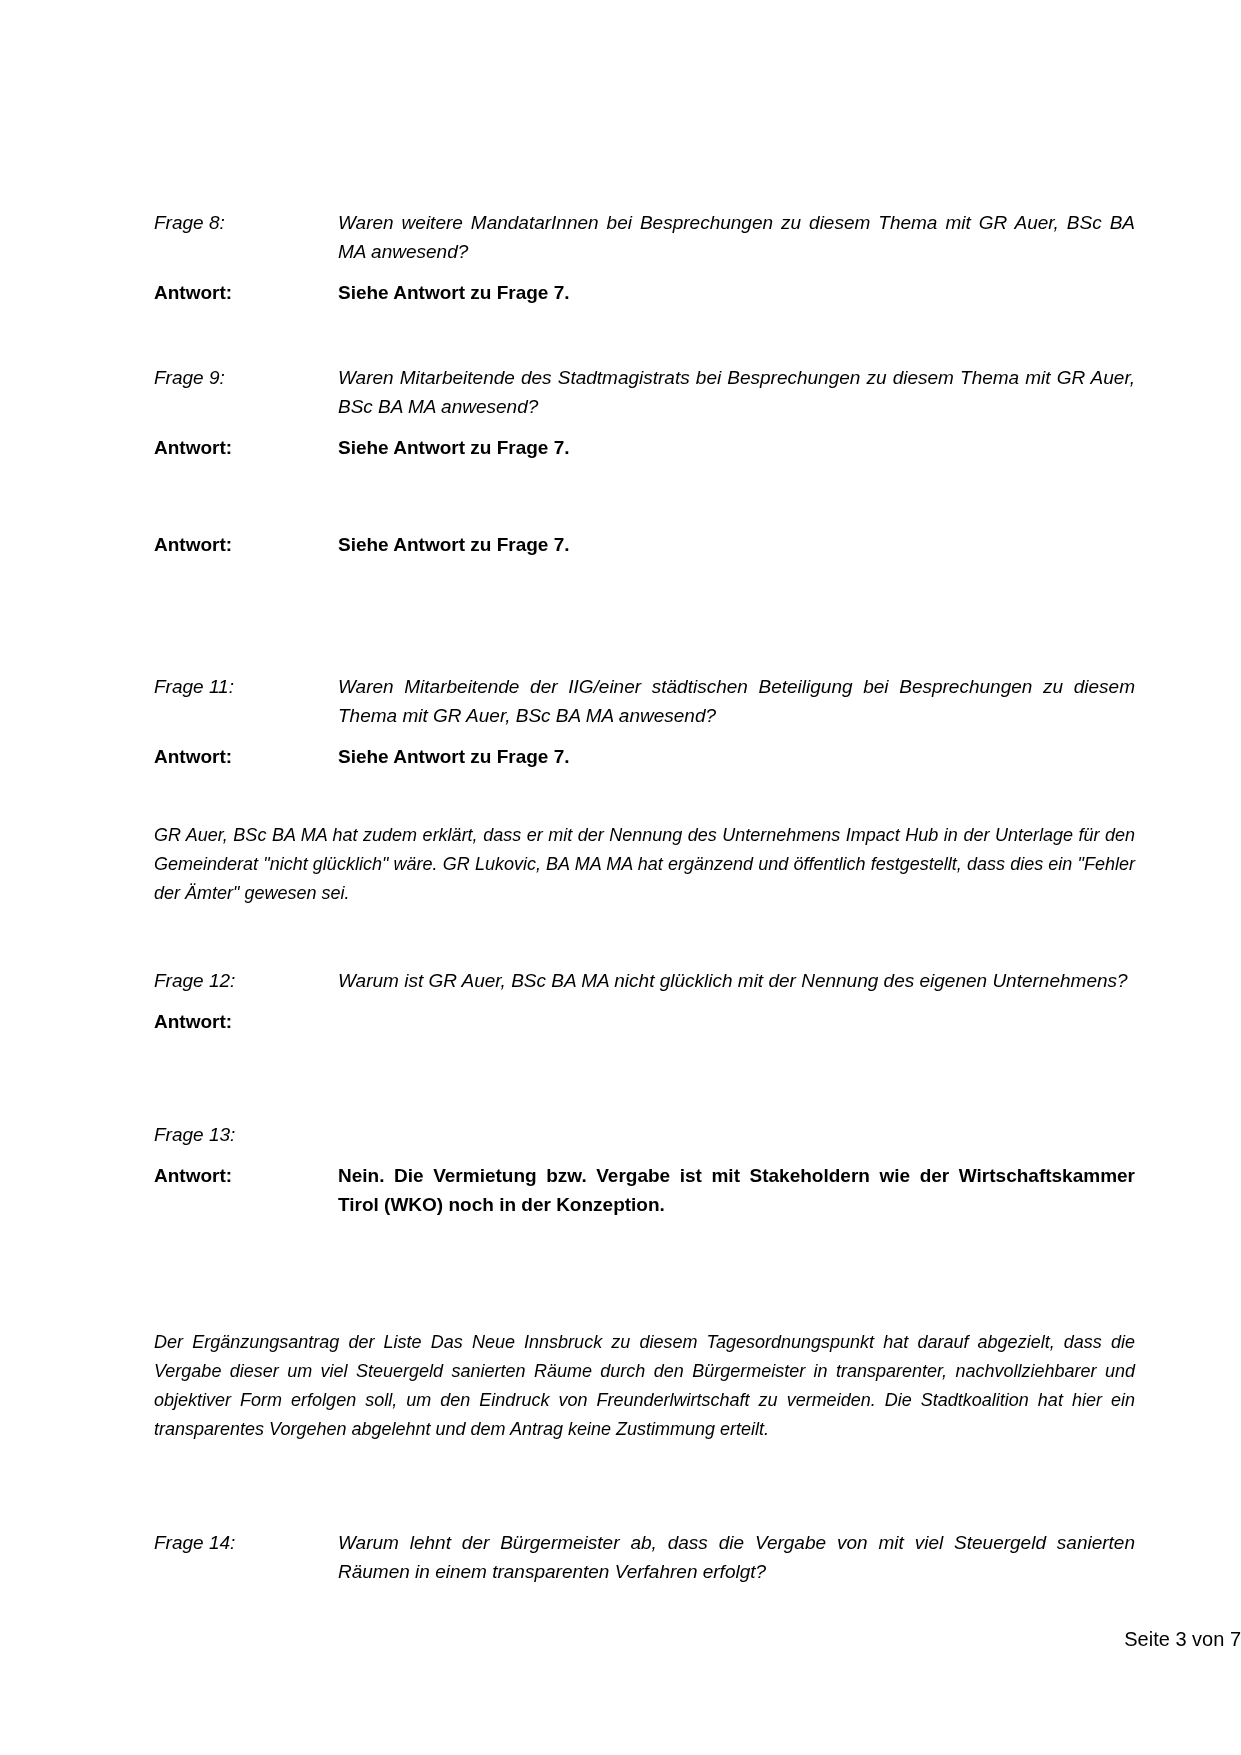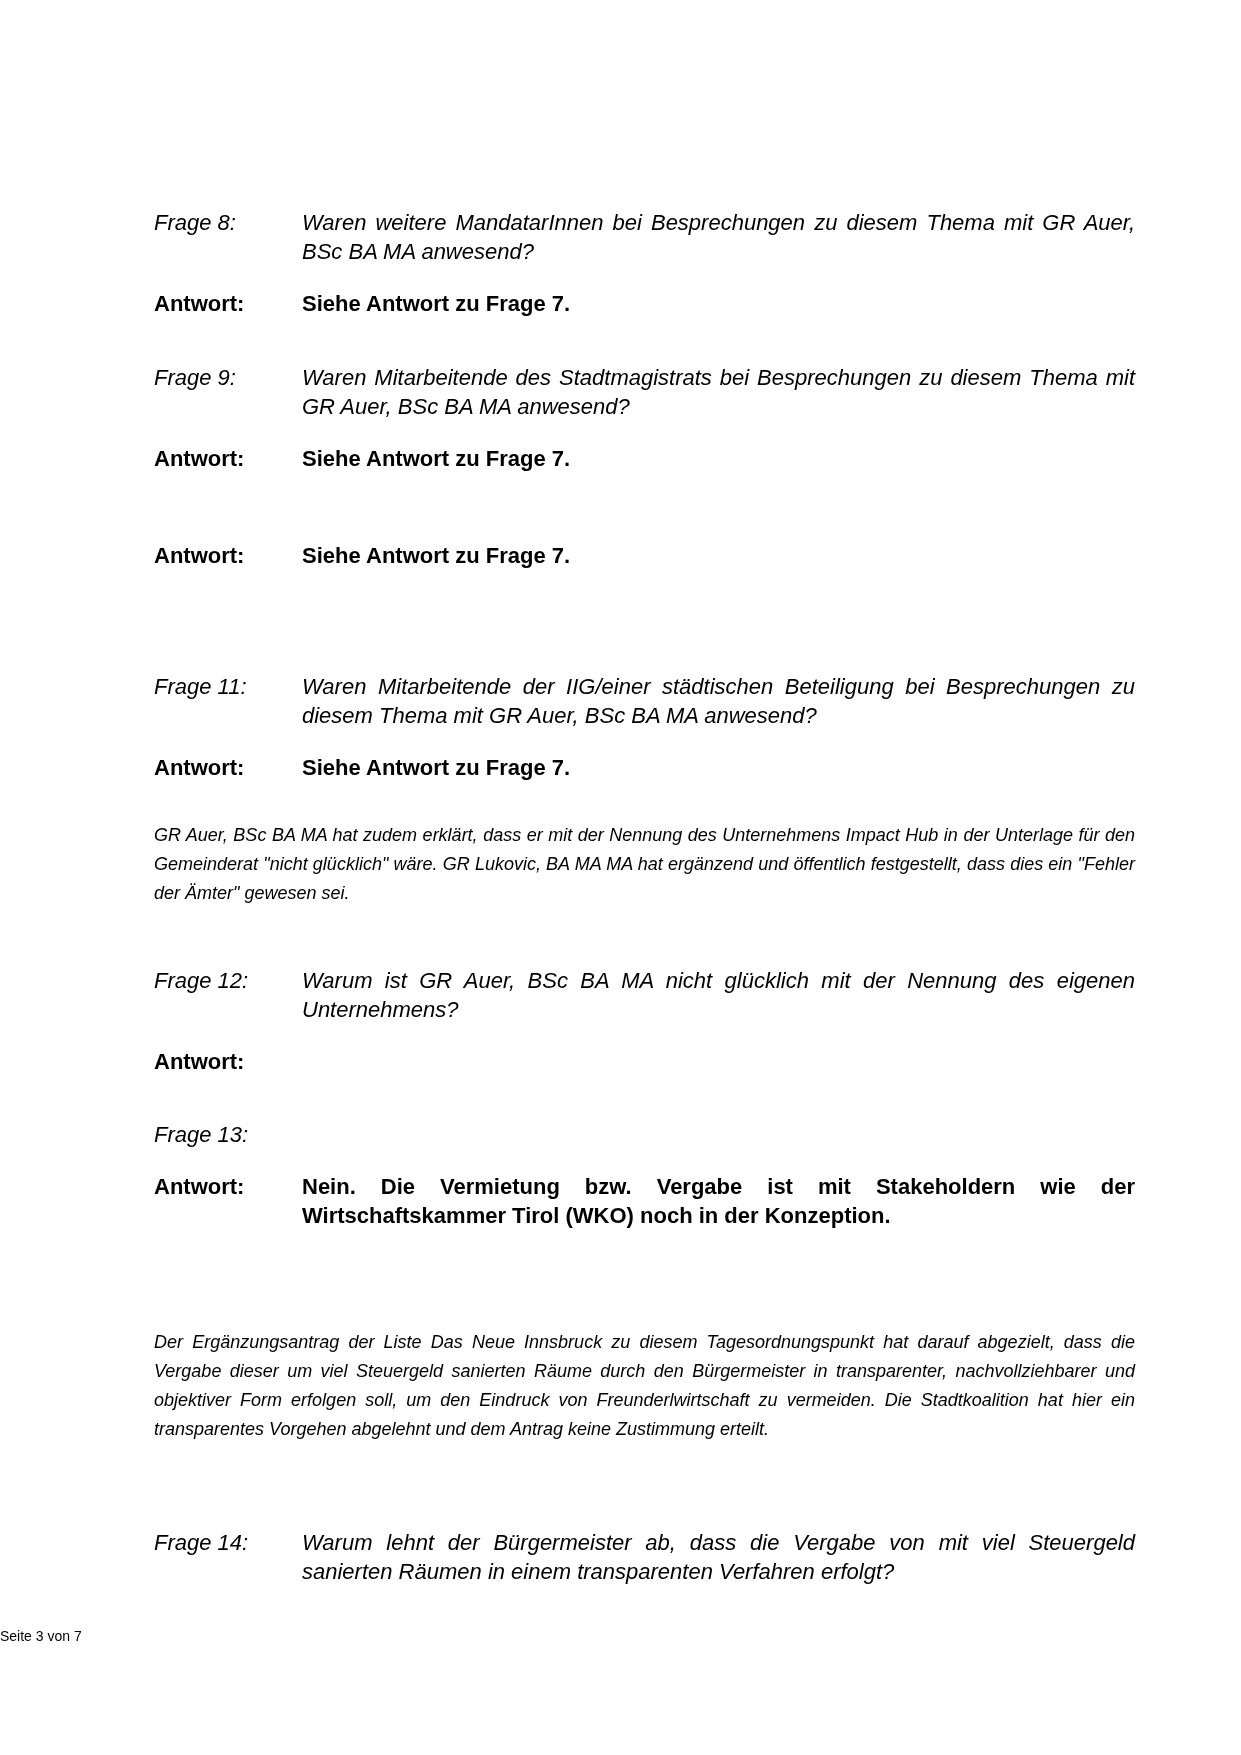--- a/index.html
+++ b/index.html
@@ -1,26 +1,26 @@
 <!DOCTYPE html>
 <html><head>
 <meta charset="utf-8">
 <style>
   html, body { margin: 0; padding: 0; background: #ffffff; }
   body { width: 1241px; height: 1755px; position: relative; overflow: hidden;
          font-family: "Liberation Sans", sans-serif; color: #000; }
   .block { position: absolute; left: 154px; width: 981px; }
-  .row { display: flex; font-size: 22px; line-height: 29px; }
+  .row { display: flex; font-size: 19px; line-height: 29px; gap: 36px; }
   .label { width: 148px; flex: none; }
   .text { flex: 1; text-align: justify; }
   .q { font-style: italic; }
-  .a { font-weight: bold; margin-top: 23px; }
+  .a { font-weight: bold; margin-top: 12px; }
   .para { position: absolute; left: 154px; width: 981px; font-size: 18px; line-height: 29px;
           font-style: italic; text-align: justify; }
-  .footer { position: absolute; left: 0; width: 1241px; top: 1628px; text-align: left; font-size: 14px; }
+  .footer { position: absolute; left: 0; width: 1241px; top: 1628px; text-align: right; font-size: 20px; }
 </style>
 </head>
 <body>
 
 <div class="block" style="top:208px">
   <div class="row q">
       <span class="label">Frage 8:</span>
       <span class="text">Waren weitere MandatarInnen bei Besprechungen zu diesem Thema mit GR Auer, BSc BA MA anwesend?</span>
     </div>
   <div class="row a">

